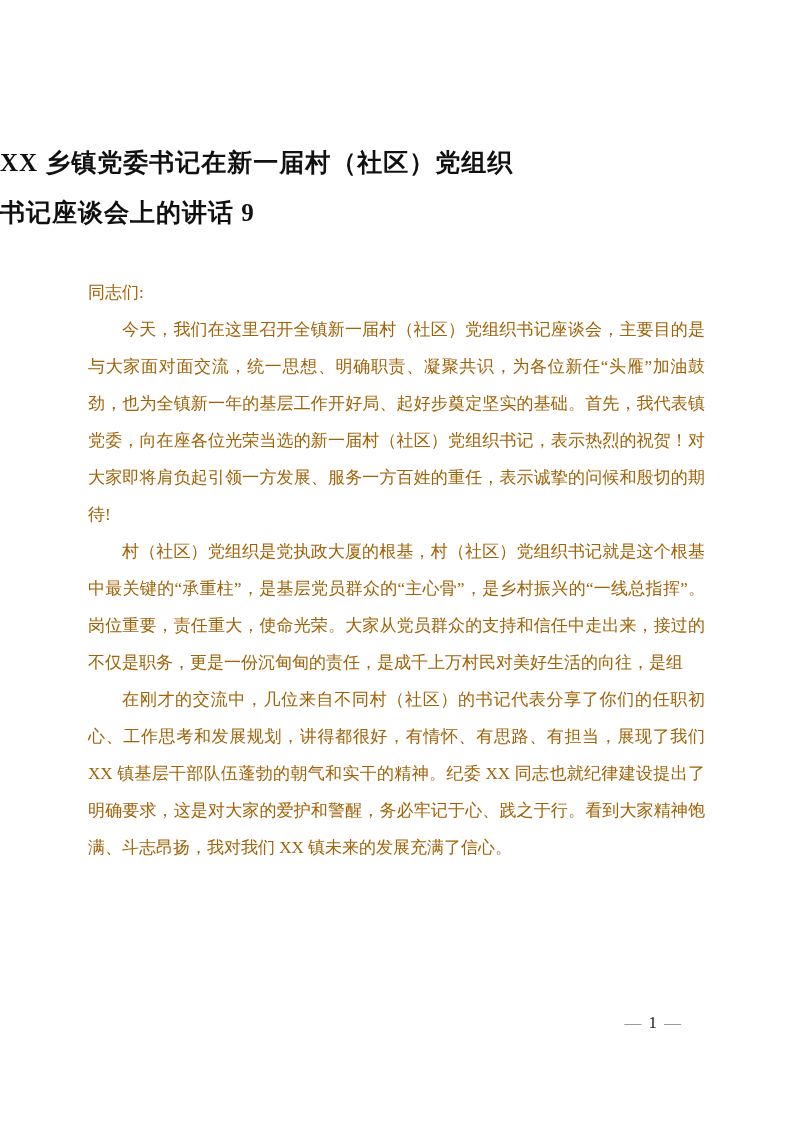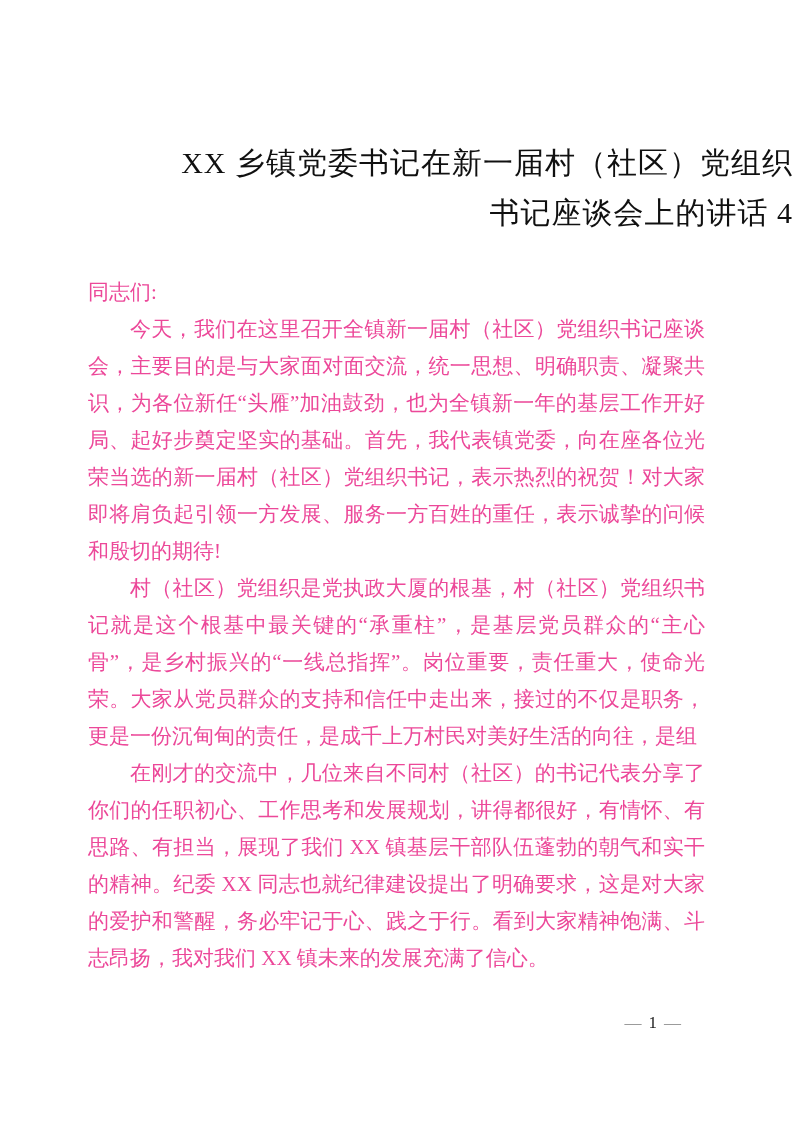--- a/index.html
+++ b/index.html
@@ -10,39 +10,39 @@
     .page {
       position: relative;
       width: 793px;
       height: 1122px;
       background: #ffffff;
       color: #1a1a1a;
       overflow: hidden;
     }
     .title-block {
       padding-top: 138px;
-      text-align: right;
+      text-align: left;
       font-family: cursive;
-      font-size: 30px;
+      font-size: 25px;
       line-height: 50px;
       letter-spacing: 1px;
       color: #101010;
-      font-weight: 400;
+      font-weight: 700;
     }
     .title-line {
       white-space: nowrap;
     }
     .body-text {
       margin: 36px 88px 0 88px;
       font-family: "Liberation Serif", serif;
-      font-size: 21px;
+      font-size: 17px;
       line-height: 37px;
       text-align: justify;
       text-justify: inter-ideograph;
-      color: #ec4899;
+      color: #a16207;
     }
     .body-text p {
       margin: 0;
       padding: 0;
     }
     .para-indent {
       text-indent: 2em;
     }
     .page-number {
       position: absolute;
@@ -61,21 +61,21 @@
       color: #222222;
     }
   </style>
 </head>
 <body>
 
 <div class="page">
 
   <div class="title-block">
     <div class="title-line">XX 乡镇党委书记在新一届村（社区）党组织</div>
-    <div class="title-line">书记座谈会上的讲话 4</div>
+    <div class="title-line">书记座谈会上的讲话 9</div>
   </div>
 
   <div class="body-text">
     <p>同志们:</p>
     <p class="para-indent">今天，我们在这里召开全镇新一届村（社区）党组织书记座谈会，主要目的是与大家面对面交流，统一思想、明确职责、凝聚共识，为各位新任“头雁”加油鼓劲，也为全镇新一年的基层工作开好局、起好步奠定坚实的基础。首先，我代表镇党委，向在座各位光荣当选的新一届村（社区）党组织书记，表示热烈的祝贺！对大家即将肩负起引领一方发展、服务一方百姓的重任，表示诚挚的问候和殷切的期待!</p>
     <p class="para-indent">村（社区）党组织是党执政大厦的根基，村（社区）党组织书记就是这个根基中最关键的“承重柱”，是基层党员群众的“主心骨”，是乡村振兴的“一线总指挥”。岗位重要，责任重大，使命光荣。大家从党员群众的支持和信任中走出来，接过的不仅是职务，更是一份沉甸甸的责任，是成千上万村民对美好生活的向往，是组</p>
     <p class="para-indent">在刚才的交流中，几位来自不同村（社区）的书记代表分享了你们的任职初心、工作思考和发展规划，讲得都很好，有情怀、有思路、有担当，展现了我们 XX 镇基层干部队伍蓬勃的朝气和实干的精神。纪委 XX 同志也就纪律建设提出了明确要求，这是对大家的爱护和警醒，务必牢记于心、践之于行。看到大家精神饱满、斗志昂扬，我对我们 XX 镇未来的发展充满了信心。</p>
   </div>
 
   <div class="page-number">

